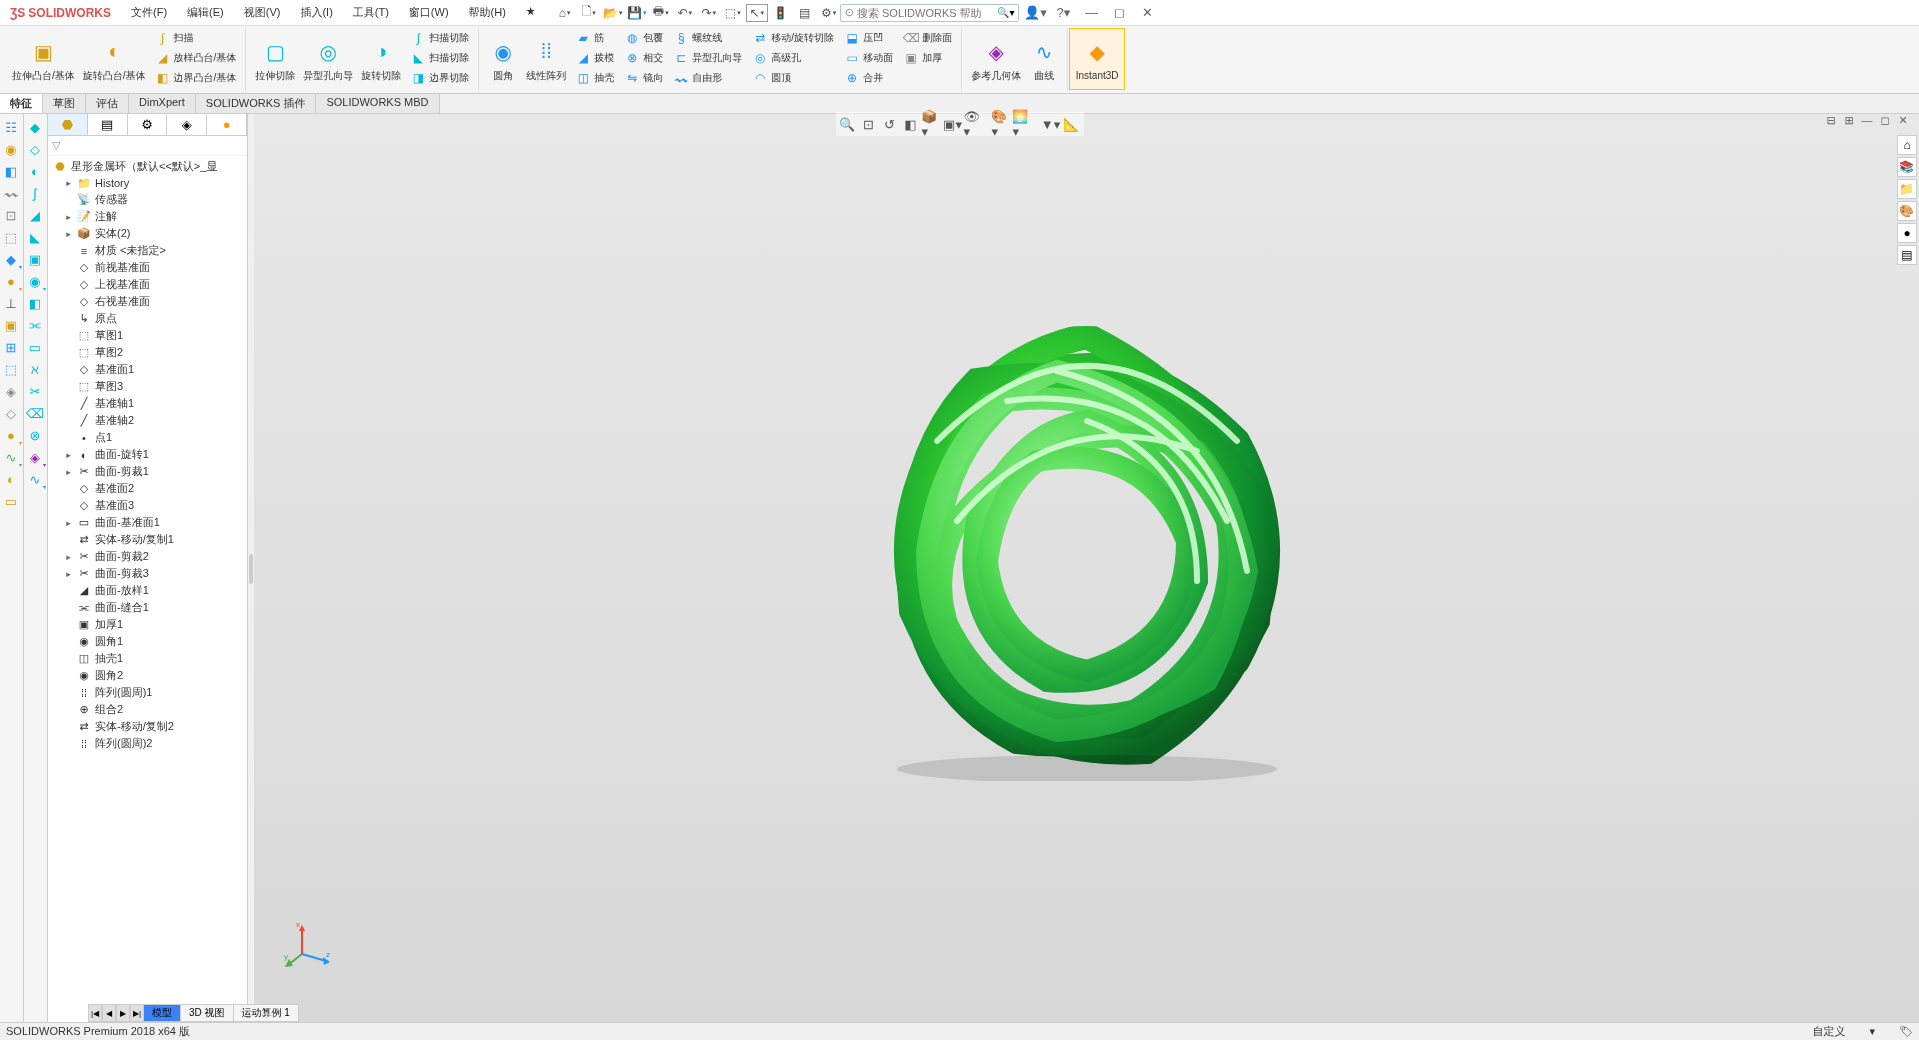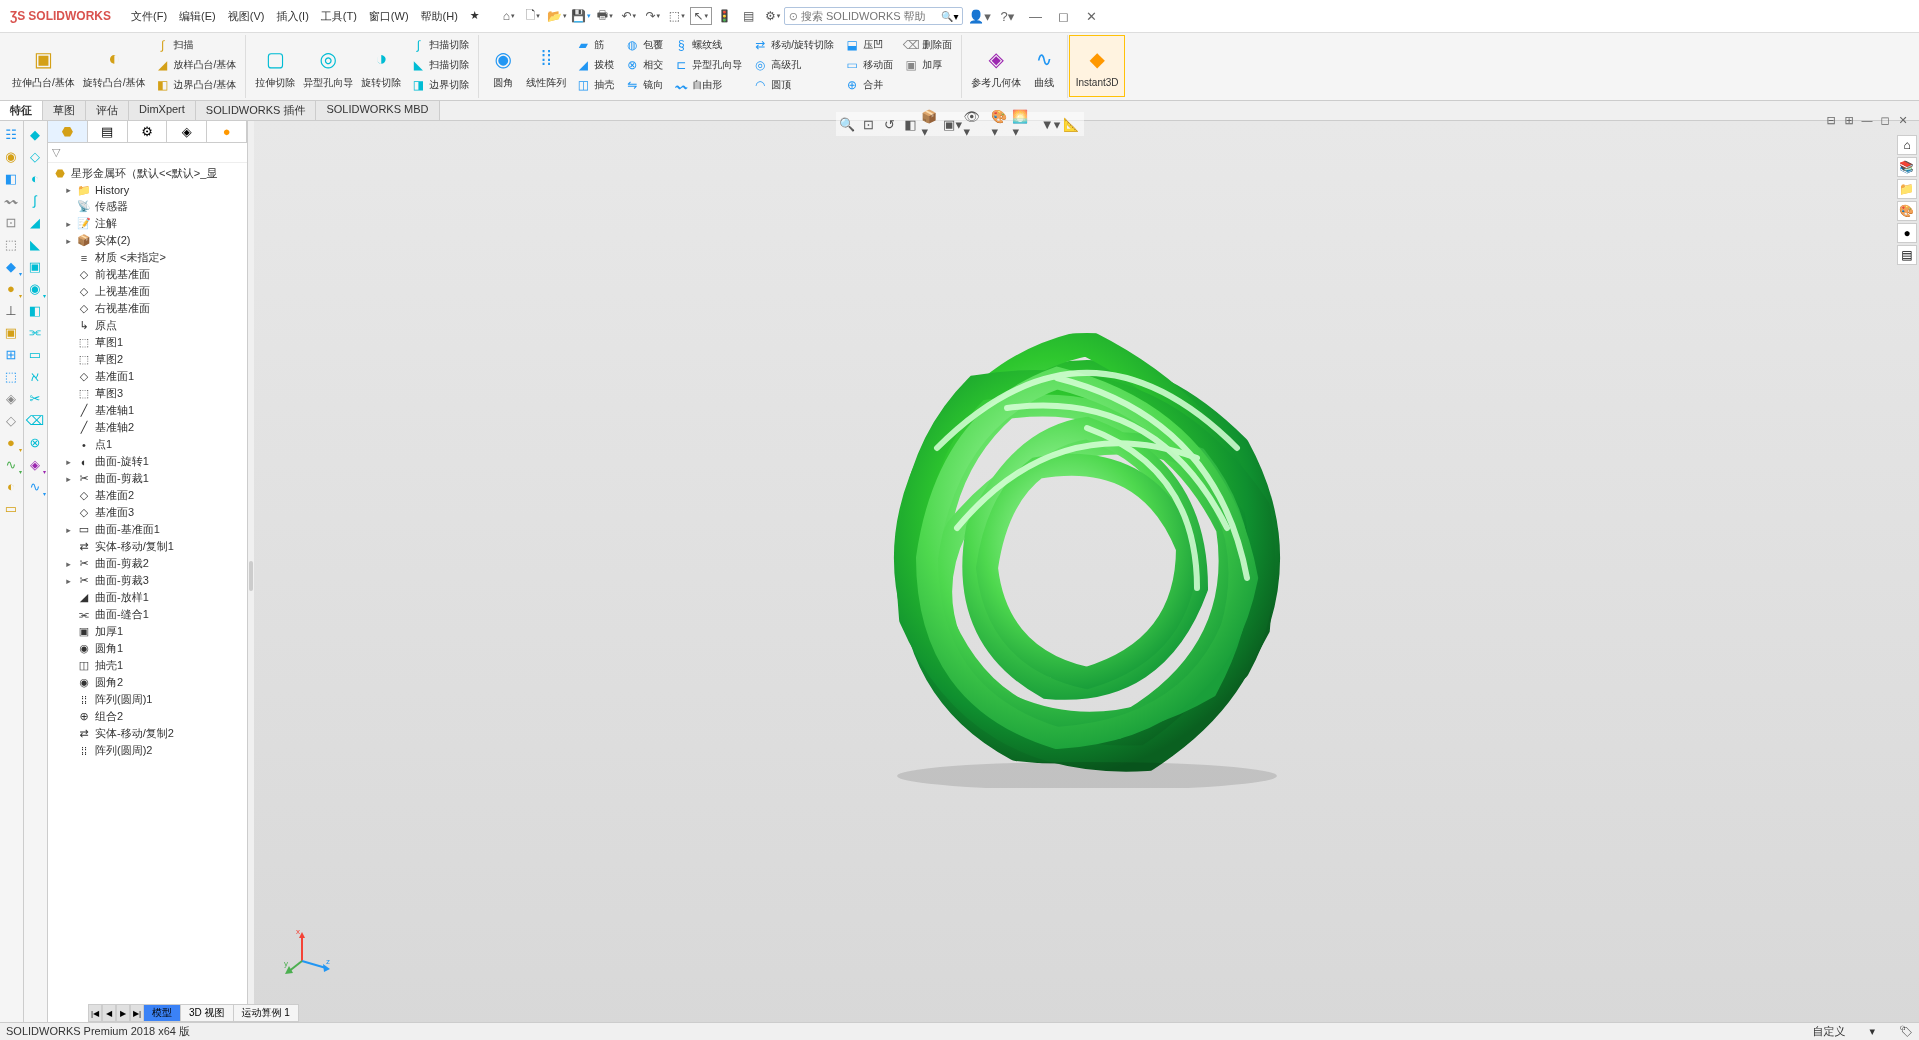--- a/index.html
+++ b/index.html
@@ -1,22 +1,22 @@
 <!DOCTYPE html>
 <html><head>
 <meta charset="utf-8">
 <style>
 * { margin: 0; padding: 0; box-sizing: border-box; font-family: 'Microsoft YaHei', Arial, sans-serif; user-select: none; }
 body { width: 1919px; height: 1040px; background: #fff; overflow: hidden; font-size: 11px; }
 
 
-.title-bar { height: 33px; background: #fff; display: flex; align-items: center; padding: 0 4px; border-bottom: 1px solid #ddd; }
+.title-bar { height: 26px; background: #fff; display: flex; align-items: center; padding: 0 4px; border-bottom: 1px solid #ddd; }
 .sw-logo { color: #d9534f; font-weight: bold; font-size: 12px; display: flex; align-items: center; gap: 3px; padding: 0 6px; }
 .sw-logo-icon { color: #d9534f; font-weight: bold; }
-.menu-items { display: flex; gap: 0; margin-left: 8px; }
+.menu-items { display: flex; gap: 8px; margin-left: 8px; }
 .menu-item { padding: 2px 6px; color: #333; cursor: pointer; }
 .qat { display: flex; gap: 2px; margin-left: 12px; align-items: center; }
 .qat-btn { width: 22px; height: 18px; display: flex; align-items: center; justify-content: center; color: #555; cursor: pointer; font-size: 12px; }
 .qat-btn .dd { font-size: 7px; margin-left: 1px; }
 .title-center { flex: 1; text-align: center; color: #555; font-size: 12px; }
 .title-right { display: flex; align-items: center; gap: 4px; }
 .search-box { border: 1px solid #b0c4de; border-radius: 2px; height: 18px; display: flex; align-items: center; padding: 0 4px; }
 .search-icon { color: #888; font-size: 11px; margin-right: 3px; }
 .search-input { border: none; outline: none; font-size: 11px; width: 140px; color: #999; }
 .win-btn { width: 24px; height: 18px; display: flex; align-items: center; justify-content: center; color: #666; cursor: pointer; font-size: 13px; }

